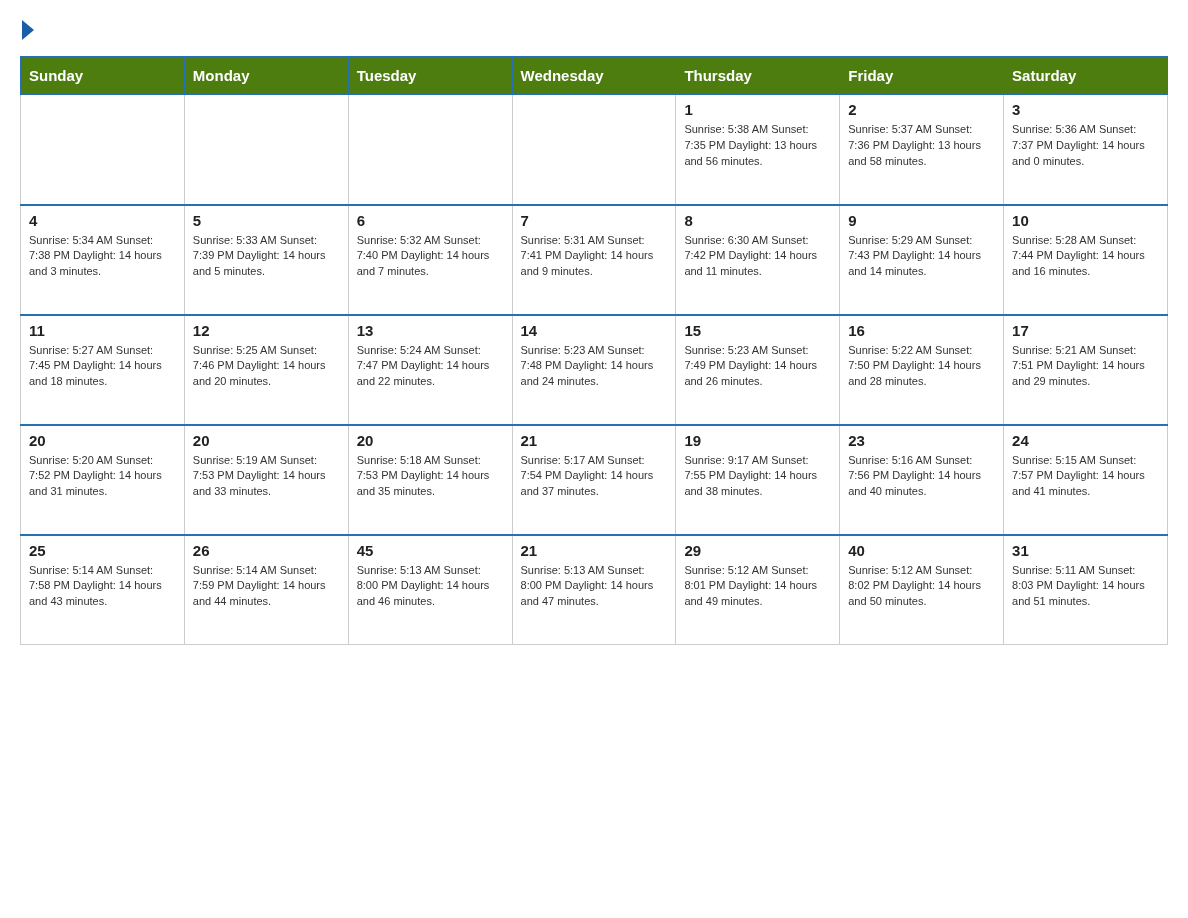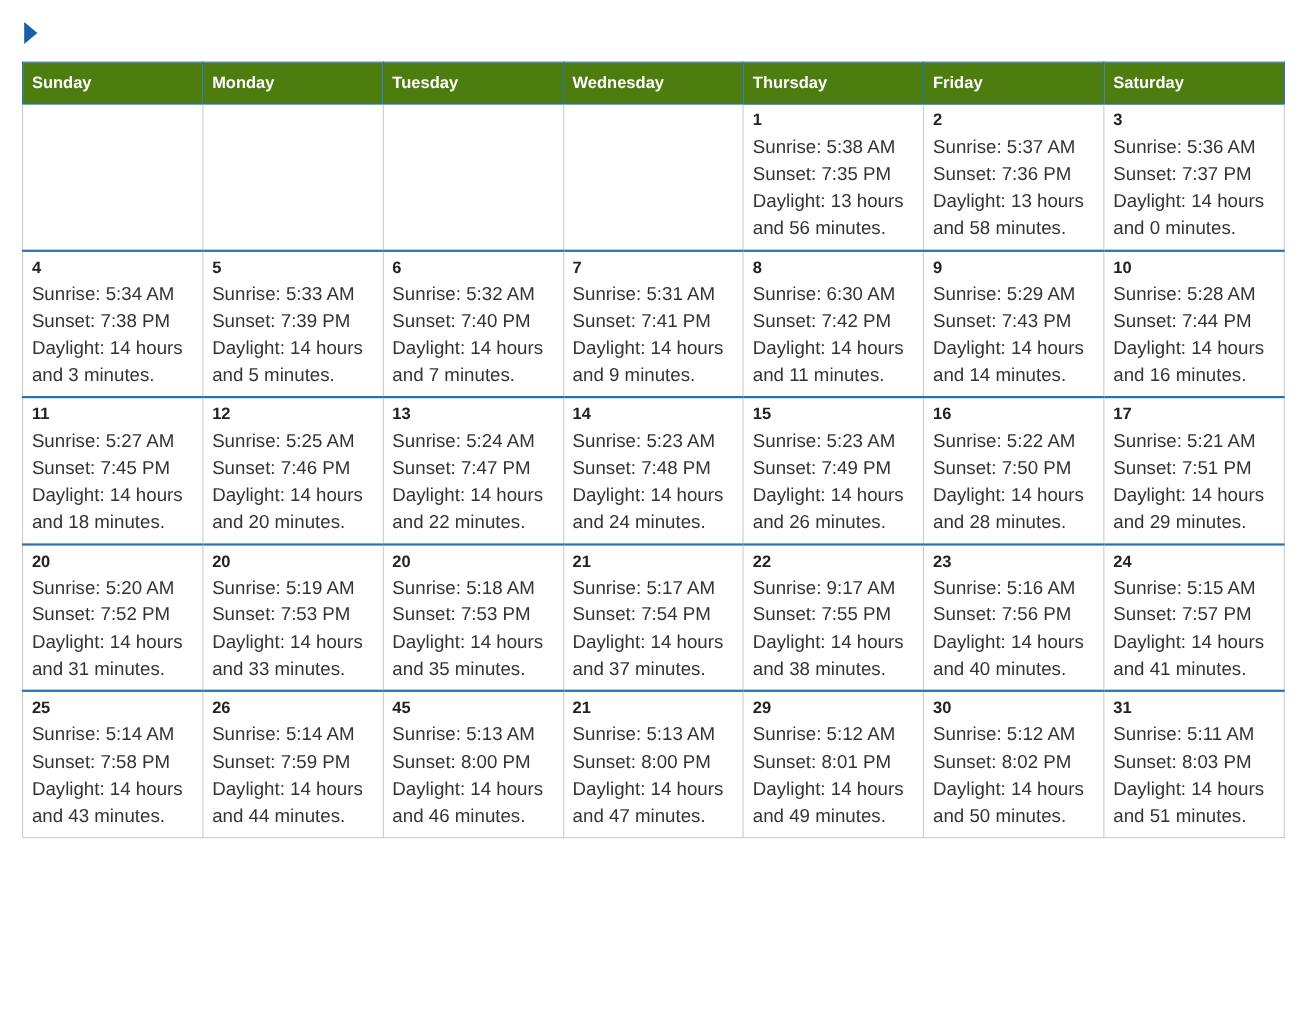--- a/index.html
+++ b/index.html
@@ -87,21 +87,21 @@
       width: 14.28%;
     }
     .day-num {
       font-size: 15px;
       font-weight: bold;
       color: #222;
       display: block;
       margin-bottom: 4px;
     }
     .day-info {
-      font-size: 17px;
+      font-size: 11px;
       color: #333;
       line-height: 1.45;
     }
     tbody tr:not(:last-child) td {
       border-bottom: 2px solid #2670b5;
     }
     .empty-cell {
       background: #fff;
     }
   </style>
@@ -287,21 +287,21 @@
 and 35 minutes.</div>
         </td>
         <td>
           <span class="day-num">21</span>
           <div class="day-info">Sunrise: 5:17 AM
 Sunset: 7:54 PM
 Daylight: 14 hours
 and 37 minutes.</div>
         </td>
         <td>
-          <span class="day-num">22</span>
+          <span class="day-num">19</span>
           <div class="day-info">Sunrise: 9:17 AM
 Sunset: 7:55 PM
 Daylight: 14 hours
 and 38 minutes.</div>
         </td>
         <td>
           <span class="day-num">23</span>
           <div class="day-info">Sunrise: 5:16 AM
 Sunset: 7:56 PM
 Daylight: 14 hours
@@ -345,21 +345,21 @@
 and 47 minutes.</div>
         </td>
         <td>
           <span class="day-num">29</span>
           <div class="day-info">Sunrise: 5:12 AM
 Sunset: 8:01 PM
 Daylight: 14 hours
 and 49 minutes.</div>
         </td>
         <td>
-          <span class="day-num">30</span>
+          <span class="day-num">40</span>
           <div class="day-info">Sunrise: 5:12 AM
 Sunset: 8:02 PM
 Daylight: 14 hours
 and 50 minutes.</div>
         </td>
         <td>
           <span class="day-num">31</span>
           <div class="day-info">Sunrise: 5:11 AM
 Sunset: 8:03 PM
 Daylight: 14 hours

